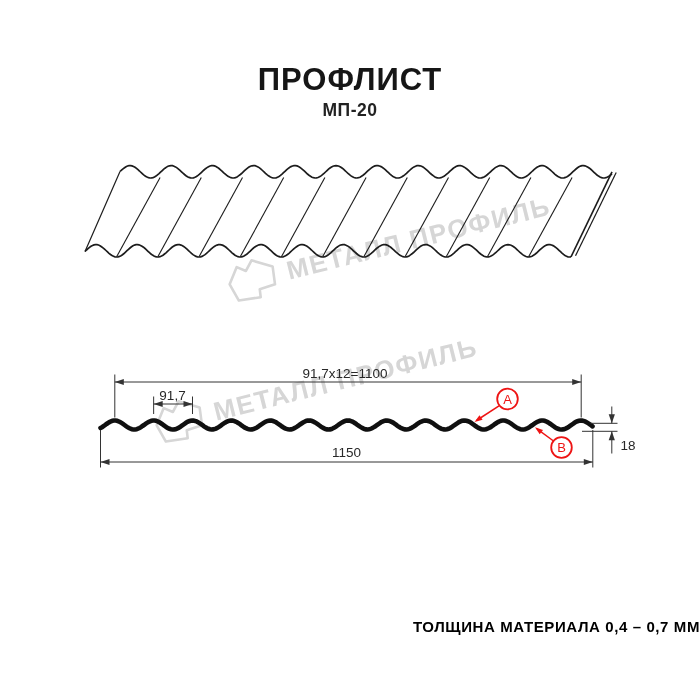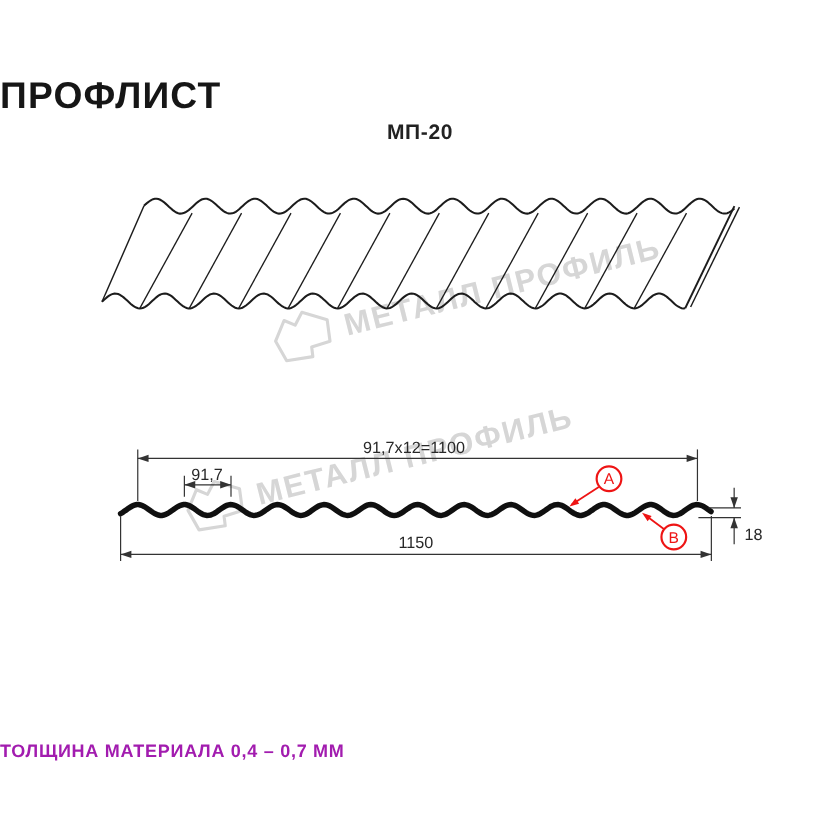--- a/index.html
+++ b/index.html
@@ -1,23 +1,23 @@
 <!DOCTYPE html>
 <html style="--red: #ee1414; --wm: #d6d6d6;"><head>
 <meta charset="utf-8">
 <style>
   html,body{margin:0;padding:0;background:#fff;}
   .page{position:relative;width:700px;height:700px;background:#ffffff;overflow:hidden;
         font-family:"Liberation Sans",sans-serif;}
-  .title{position:absolute;top:62px;left:0;width:700px;text-align:left;
+  .title{position:absolute;top:62px;left:0;width:700px;text-align:center;
          font-size:31px;font-weight:700;letter-spacing:1px;color:#161616;z-index:3;}
   .subtitle{position:absolute;top:100px;left:0;width:700px;text-align:center;
          font-size:17.5px;font-weight:600;letter-spacing:.5px;color:#222;z-index:3;}
-  .footer{position:absolute;top:618px;left:0;width:700px;text-align:left;
-         font-size:15px;font-weight:700;letter-spacing:.6px;color:#a21caf;z-index:3;}
+  .footer{position:absolute;top:618px;left:0;width:700px;text-align:right;
+         font-size:15px;font-weight:700;letter-spacing:.6px;color:#000000;z-index:3;}
   .watermark{position:absolute;display:flex;align-items:center;gap:10px;
          transform:rotate(-14deg);transform-origin:left center;z-index:1;user-select:none;}
   .wm-text{font-size:26px;font-weight:700;letter-spacing:1.5px;color:var(--wm,#d6d6d6);white-space:nowrap;}
   .wm-icon{width:52px;height:44px;flex:0 0 auto;}
   .wm-icon path{fill:none;stroke:var(--wm,#d6d6d6);stroke-width:2.6;stroke-linejoin:round;}
   .wm1{left:227px;top:264px;}
   .wm2{left:154px;top:405px;}
   #tech-svg{position:absolute;left:0;top:0;z-index:2;}
   text.dim{font-family:"Liberation Sans",sans-serif;font-size:13.5px;fill:#282828;}
   .red-c{fill:none;stroke:var(--red,#ee1414);stroke-width:1.8;}

